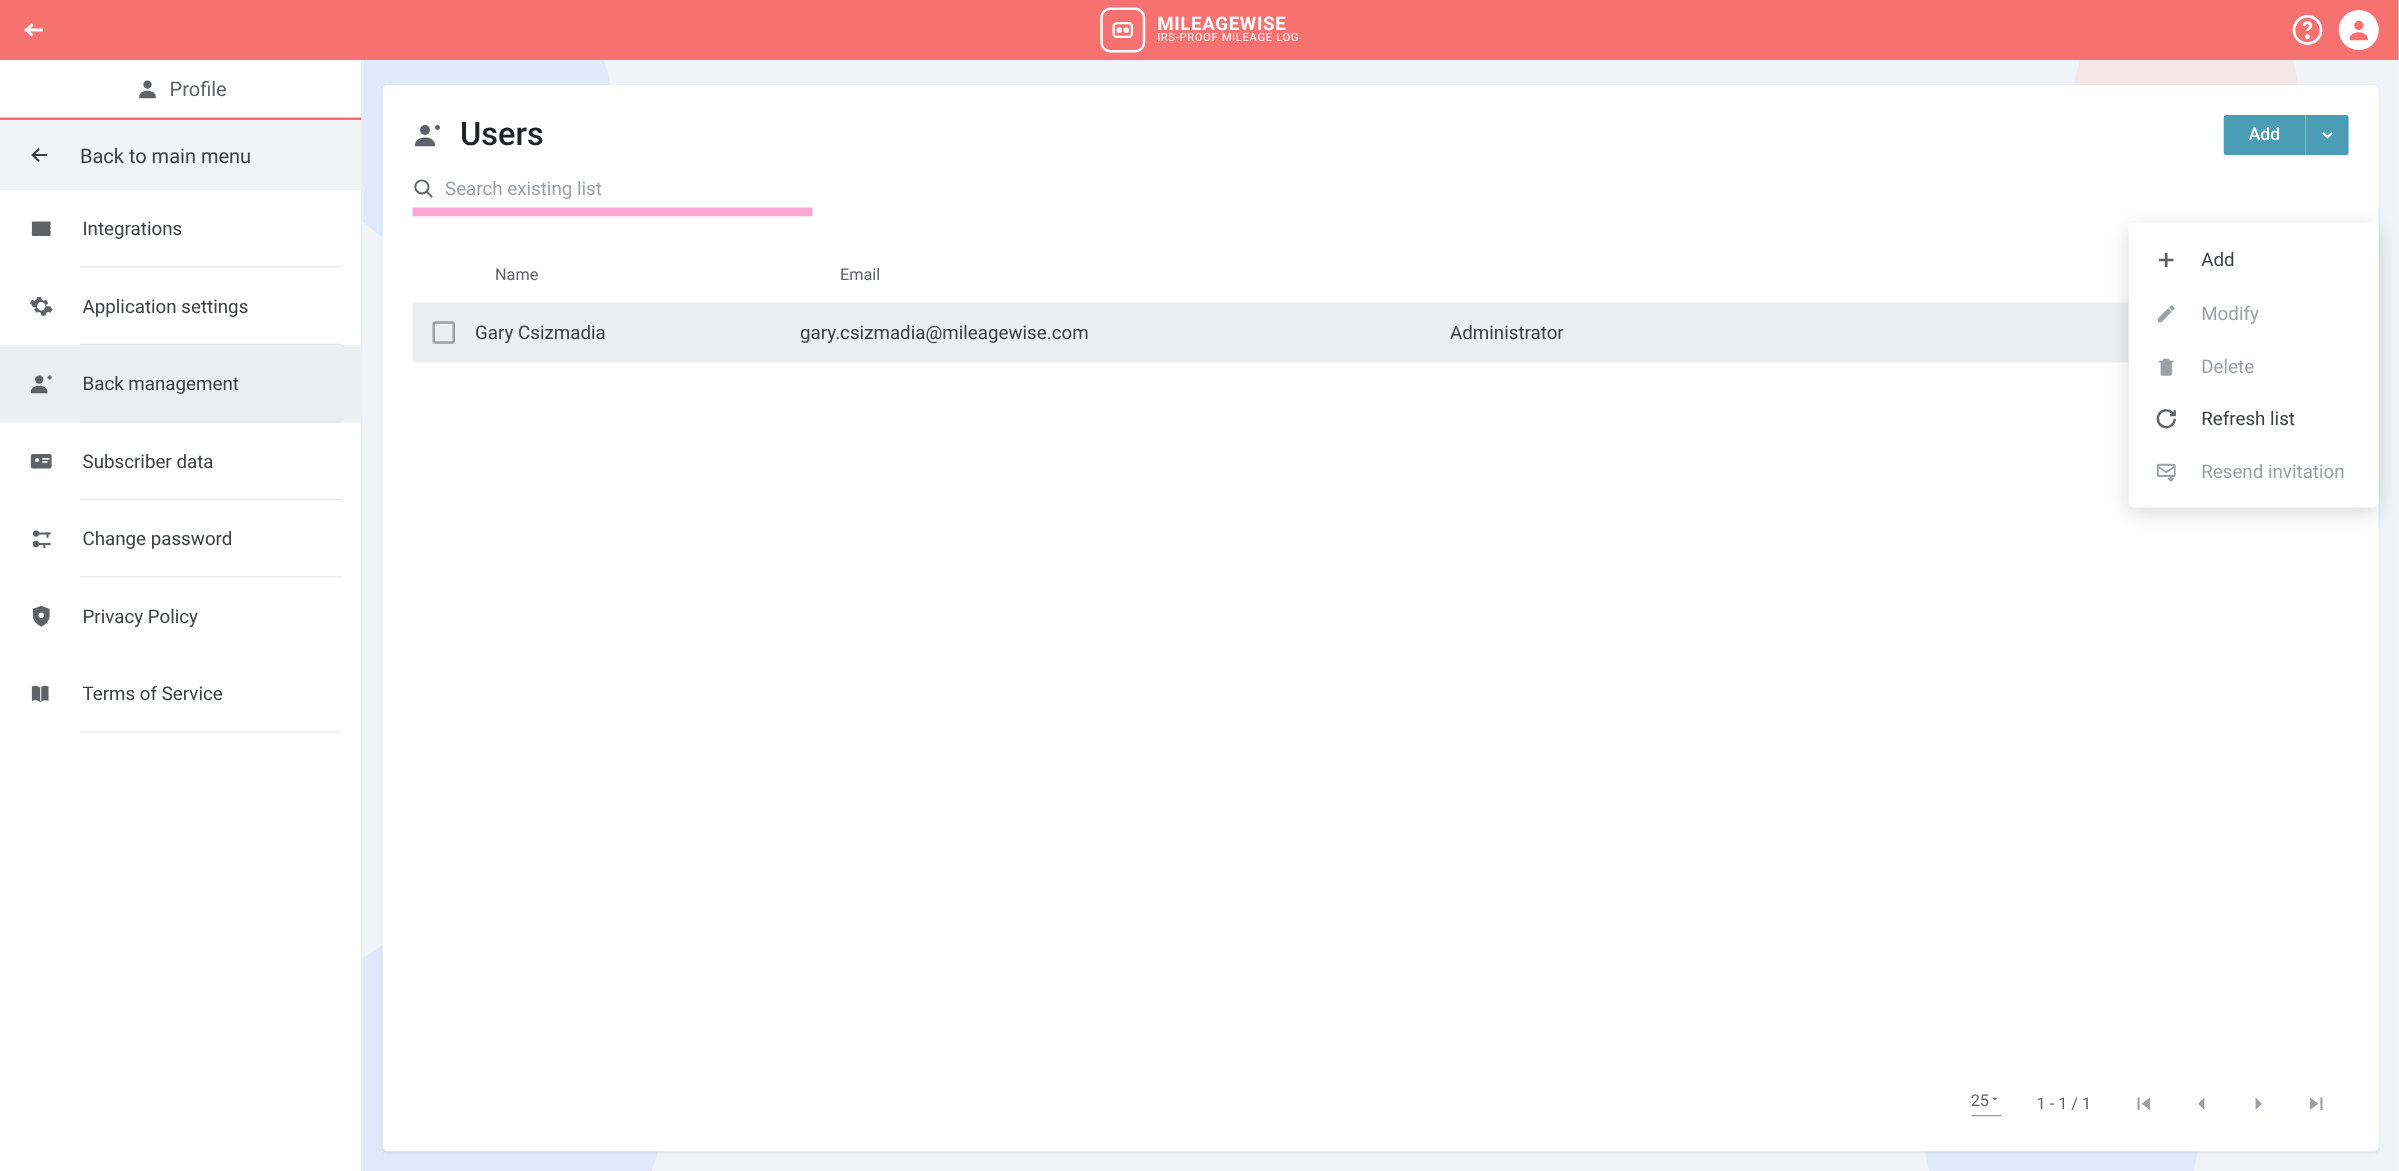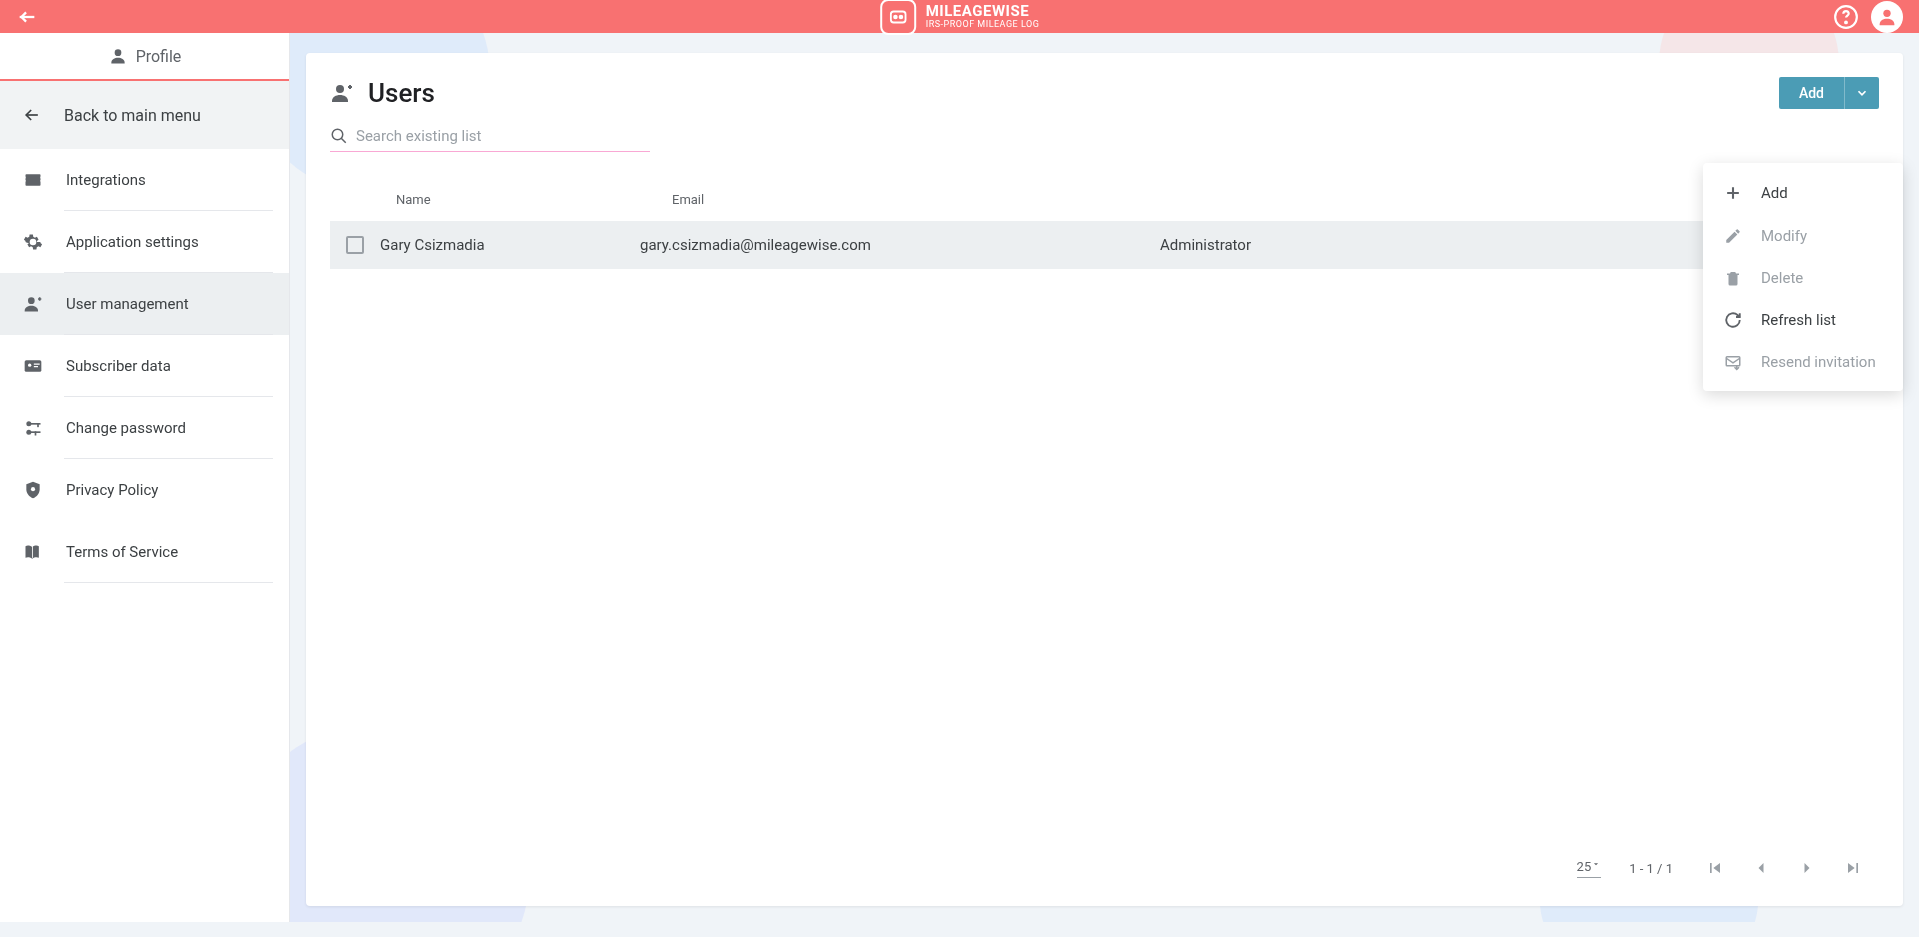--- a/index.html
+++ b/index.html
@@ -1,20 +1,20 @@
 <!DOCTYPE html>
 <html><head>
 <meta charset="utf-8">
 <style>
 * { margin: 0; padding: 0; box-sizing: border-box; font-family: -apple-system, BlinkMacSystemFont, "Segoe UI", Roboto, Arial, sans-serif; }
 body { background: #f0f4f8; overflow: hidden; }
 
 .header {
   background: #f87171;
-  height: 33px;
+  height: 48px;
   display: flex;
   align-items: center;
   padding: 0 16px;
   position: relative;
 }
 .header-left { display: flex; align-items: center; }
 .collapse-icon { color: white; cursor: pointer; }
 .header-center {
   position: absolute;
   left: 50%;
@@ -56,21 +56,21 @@
 .profile-header {
   height: 48px;
   display: flex;
   align-items: center;
   justify-content: center;
   gap: 8px;
   border-bottom: 2px solid #f87171;
   color: #5f6368;
 }
 .back-item {
-  height: 68px;
+  height: 56px;
   display: flex;
   align-items: center;
   gap: 22px;
   padding: 0 22px;
   background: #f1f3f4;
   cursor: pointer;
   color: #3c4043;
 }
 .nav-list { padding-top: 0; }
 .nav-item {
@@ -141,21 +141,21 @@
   padding: 8px 10px;
   cursor: pointer;
   border-radius: 0 2px 2px 0;
 }
 
 .search-row { padding: 18px 24px 4px 24px; }
 .search-wrap {
   display: flex;
   align-items: center;
   gap: 8px;
-  border-bottom: 1px solid #f9a8d4;
+  border-bottom: 7px solid #f9a8d4;
   width: 320px;
   padding-bottom: 6px;
 }
 .search-wrap input {
   border: none;
   outline: none;
   font-size: 15px;
   flex: 1;
   color: #3c4043;
 }
@@ -316,21 +316,21 @@
         <span class="divider-line"></span>
       </div>
       <div class="nav-item active">
         <span class="icon-slot">
             <svg width="20" height="20" viewBox="0 0 24 24" fill="currentColor">
               <circle cx="10" cy="8" r="4"></circle>
               <path d="M2 20c0-4 4-6 8-6s8 2 8 6v1H2z"></path>
               <path d="M18 6h4M20 4v4" stroke="currentColor" stroke-width="2"></path>
             </svg>
           </span>
-        <span>User management</span>
+        <span>Back management</span>
         <span class="divider-line"></span>
       </div>
       <div class="nav-item">
         <span class="icon-slot">
             <svg width="20" height="20" viewBox="0 0 24 24" fill="currentColor">
               <rect x="2" y="5" width="20" height="14" rx="2"></rect>
               <circle cx="8" cy="11" r="2" fill="white"></circle>
               <rect x="13" y="9" width="7" height="1.5" fill="white"></rect>
               <rect x="13" y="12" width="5" height="1.5" fill="white"></rect>
             </svg>

